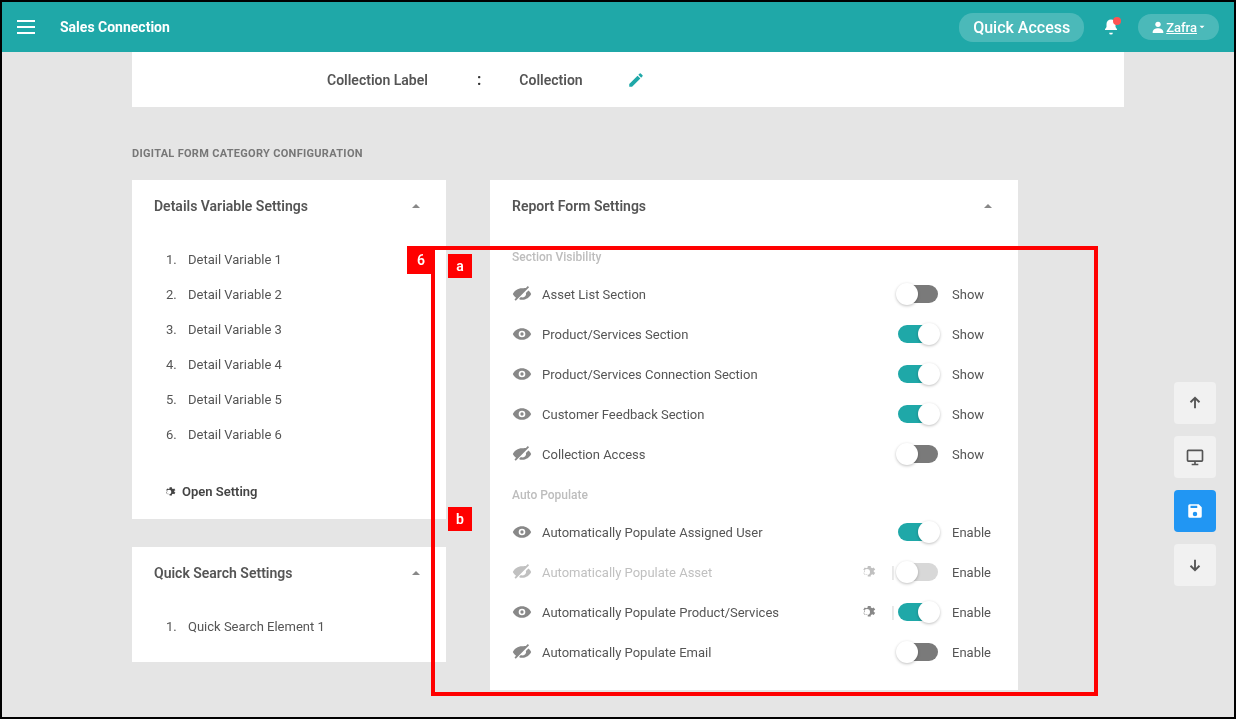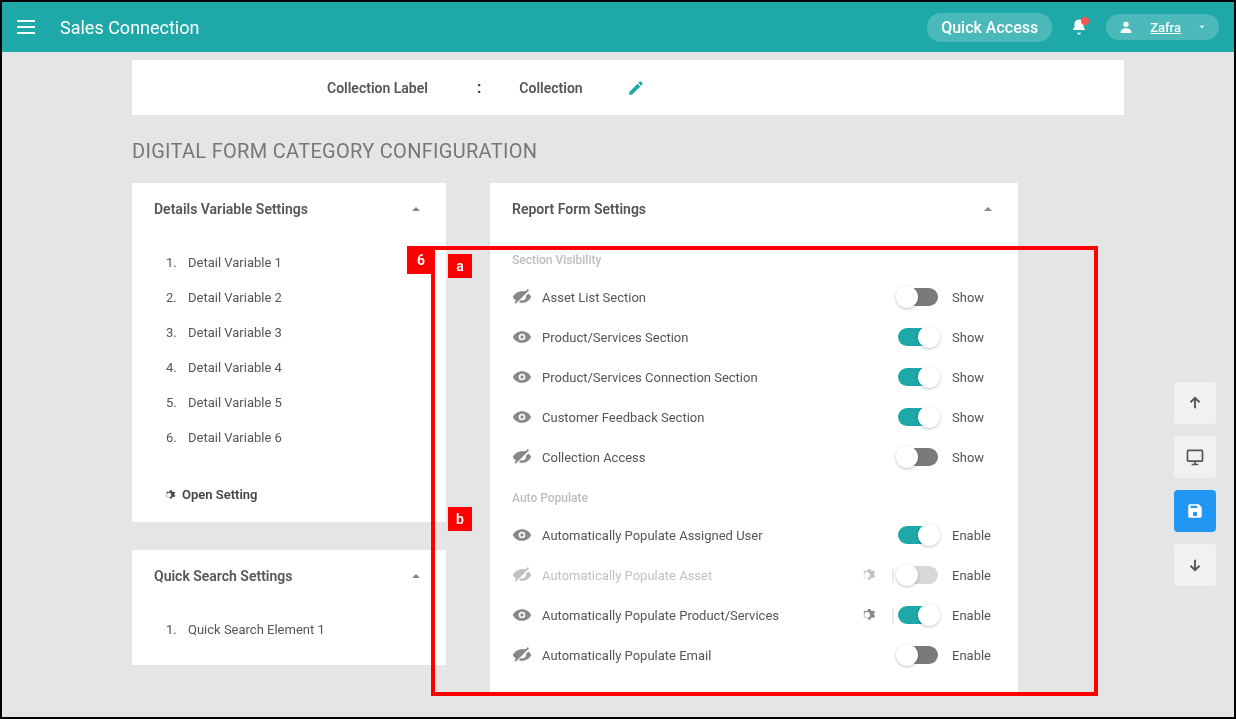--- a/index.html
+++ b/index.html
@@ -34,22 +34,22 @@
       cursor: pointer;
       margin-right: 15px;
     }
     .hamburger span {
       display: block;
       height: 2px;
       background: #fff;
       width: 18px;
     }
     .app-title {
-      font-size: 18px;
-      font-weight: 400;
+      font-size: 14px;
+      font-weight: 700;
       flex: 1;
     }
     .quick-access {
       background: rgba(255,255,255,0.2);
       padding: 5px 14px;
       border-radius: 14px;
       font-size: 16px;
       font-weight: 500;
       margin-right: 18px;
       cursor: pointer;
@@ -67,34 +67,34 @@
       height: 8px;
       background: #ff5252;
       border-radius: 50%;
     }
     .user-pill {
       background: rgba(255,255,255,0.2);
       padding: 5px 12px;
       border-radius: 14px;
       display: flex;
       align-items: center;
-      gap: 16px;
+      gap: 0;
       font-size: 13px;
       font-weight: 500;
       cursor: pointer;
       text-decoration: underline;
     }
     .content {
       padding: 0 10px;
       overflow-y: auto;
       height: calc(100% - 50px);
     }
     .top-card {
       background: #fff;
-      margin: 8px auto;
+      margin: 0 auto;
       width: 992px;
       padding: 18px 30px;
       margin-left: 120px;
     }
     .top-row {
       display: flex;
       align-items: center;
       gap: 30px;
       padding-left: 165px;
     }
@@ -113,25 +113,25 @@
       font-weight: 600;
       color: #555;
       margin-left: 8px;
     }
     .edit-icon {
       margin-left: 14px;
       cursor: pointer;
       color: #1fa8a8;
     }
     .section-title {
-      margin-top: 24px;
+      margin-top: 40px;
       margin-left: 120px;
       color: #777;
-      font-size: 20px;
-      font-weight: 400;
+      font-size: 11px;
+      font-weight: 700;
       letter-spacing: 0.3px;
     }
     .columns {
       margin-top: 20px;
       margin-left: 120px;
       display: flex;
       gap: 28px;
       width: 992px;
       align-items: flex-start;
     }

